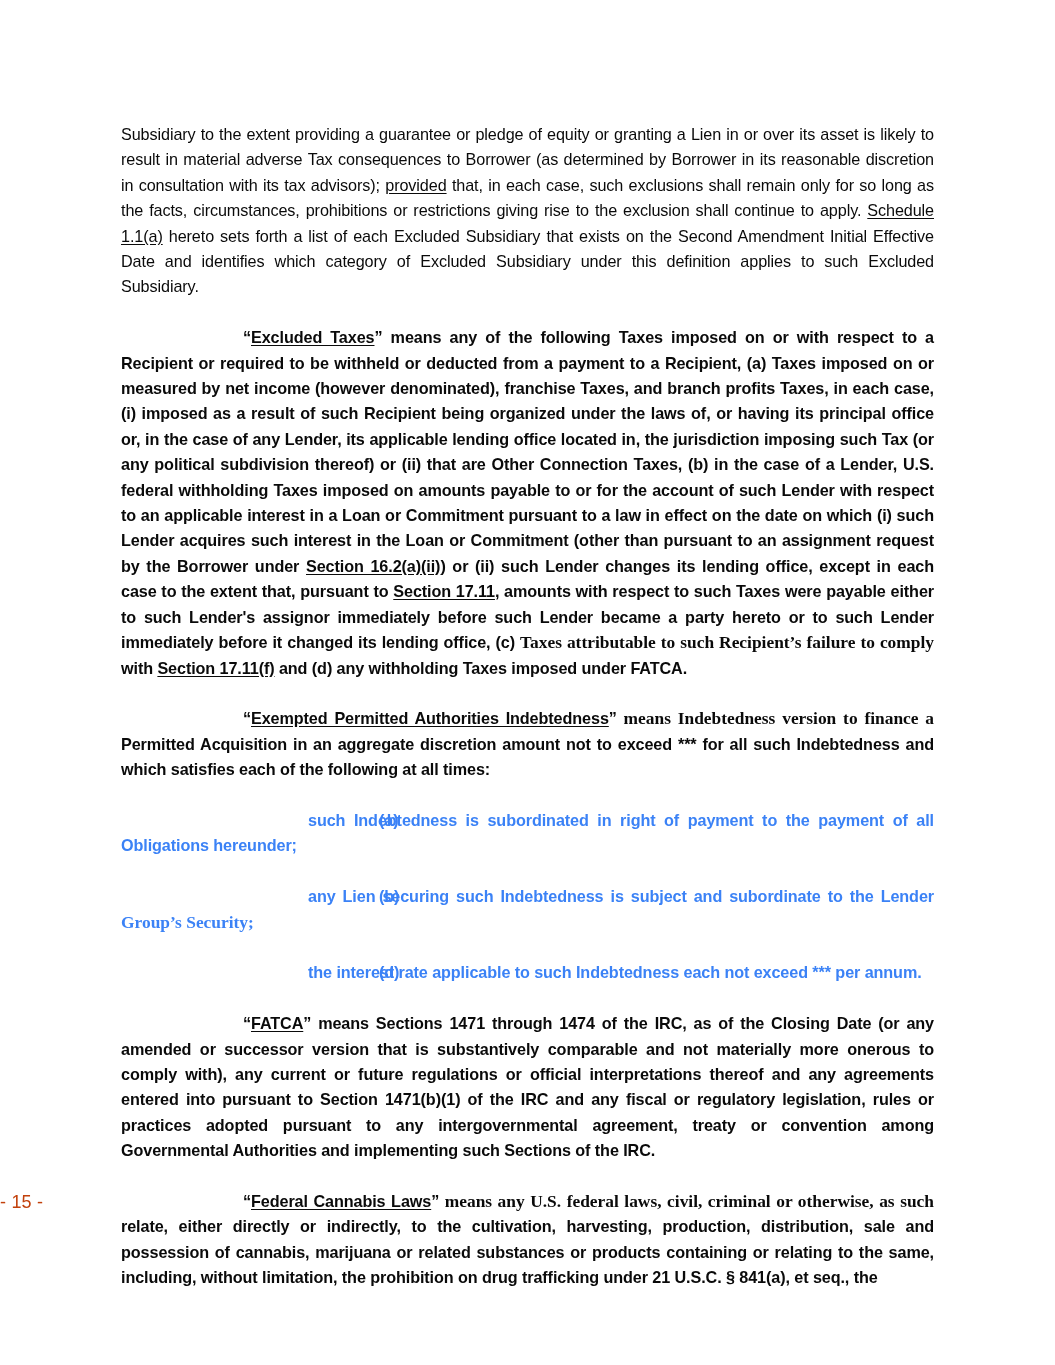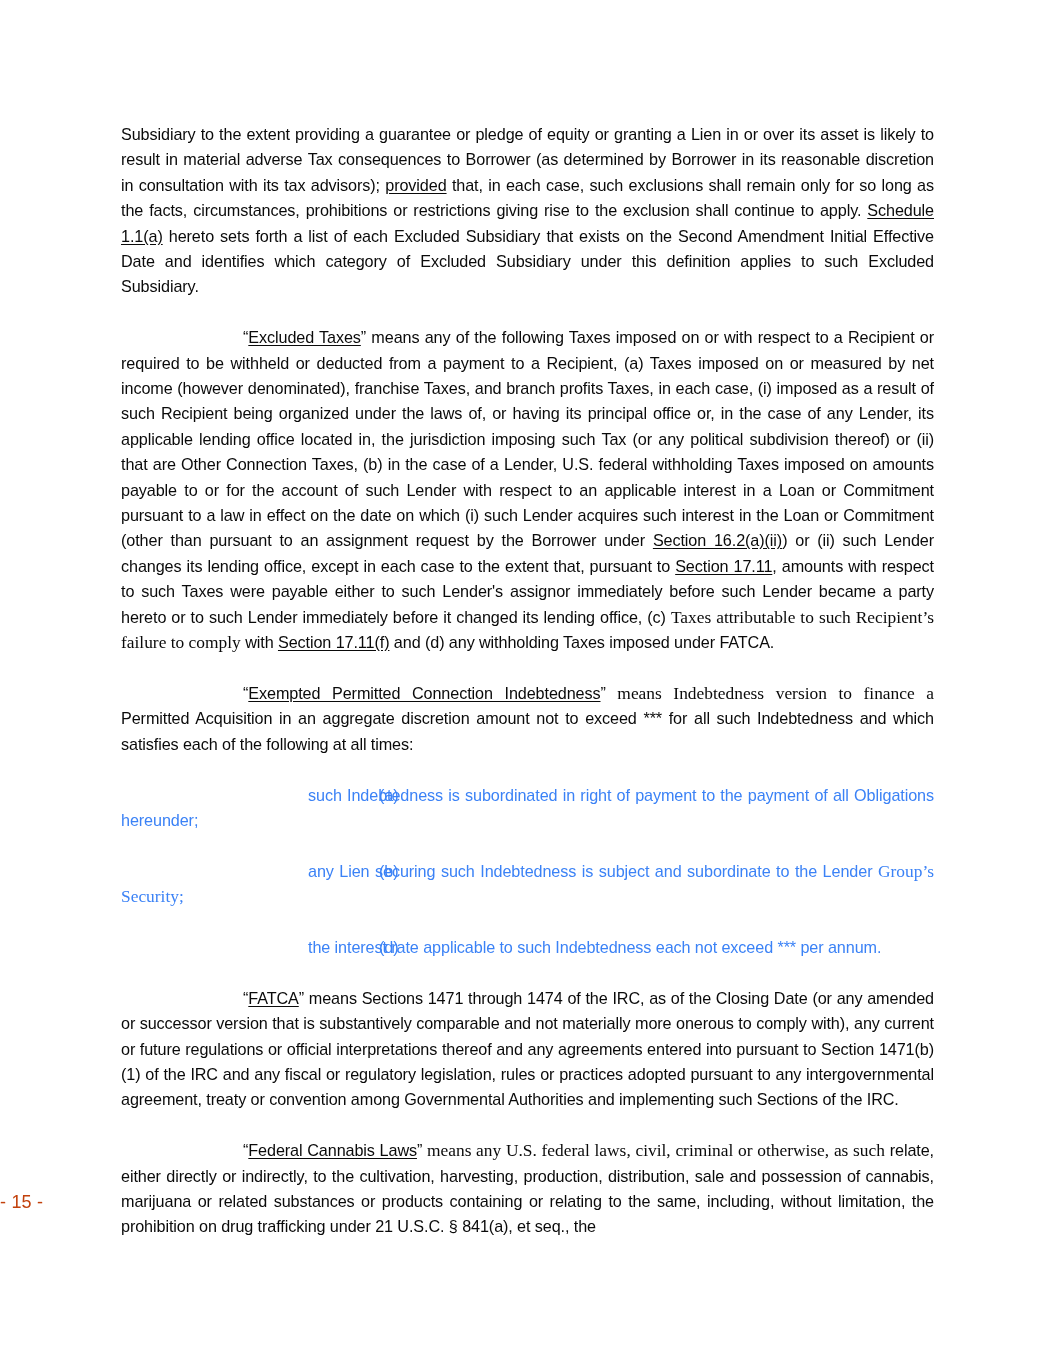--- a/index.html
+++ b/index.html
@@ -35,20 +35,21 @@
     text-justify: inter-word;
     letter-spacing: -0.1px;
     color: #0a0a0a;
     -webkit-font-smoothing: none;
   }
   p.para.indent {
     text-indent: 122px;
   }
   p.gap {
     margin-top: 25.4px;
+    font-weight: bold;
   }
   
   .serif {
     font-family: "Liberation Serif", serif;
     font-size: 17.4px;
     letter-spacing: 0;
   }
   .u {
     text-decoration: underline;
     text-underline-offset: 1.5px;
@@ -83,21 +84,21 @@
 </head>
 <body>
 
 <div class="page">
   <div class="content">
 
     <p class="para"><span>Subsidiary to the extent providing a guarantee or pledge of equity or granting a Lien in or over its asset is likely to result in material adverse Tax consequences to Borrower (as determined by Borrower in its reasonable discretion in consultation with its tax advisors); </span><span class="u">provided</span><span> that, in each case, such exclusions shall remain only for so long as the facts, circumstances, prohibitions or restrictions giving rise to the exclusion shall continue to apply.  </span><span class="u">Schedule 1.1(a)</span><span> hereto sets forth a list of each Excluded Subsidiary that exists on the Second Amendment Initial Effective Date and identifies which category of Excluded Subsidiary under this definition applies to such Excluded Subsidiary.</span></p>
 
     <p class="para indent gap"><span>“</span><span class="u">Excluded Taxes</span><span>”</span><span> means any of the following Taxes imposed on or with respect to a Recipient or required to be withheld or deducted from a payment to a Recipient, (a) Taxes imposed on or measured by net income (however denominated), franchise Taxes, and branch profits Taxes, in each case, (i) imposed as a result of such Recipient being organized under the laws of, or having its principal office or, in the case of any Lender, its applicable lending office located in, the jurisdiction imposing such Tax (or any political subdivision thereof) or (ii) that are Other Connection Taxes, (b) in the case of a Lender, U.S. federal withholding Taxes imposed on amounts payable to or for the account of such Lender with respect to an applicable interest in a Loan or Commitment pursuant to a law in effect on the date on which (i) such Lender acquires such interest in the Loan or Commitment (other than pursuant to an assignment request by the Borrower under </span><span class="u">Section 16.2(a)(ii)</span><span>) or (ii) such Lender changes its lending office, except in each case to the extent that, pursuant to </span><span class="u">Section 17.11</span><span>, amounts with respect to such Taxes were payable either to such Lender's assignor immediately before such Lender became a party hereto or to such Lender immediately before it changed its lending office, (c) </span><span class="serif">Taxes attributable to such Recipient’s failure to comply</span><span> with </span><span class="u">Section 17.11(f)</span><span> and (d) any withholding Taxes imposed under FATCA.</span></p>
 
-    <p class="para indent gap"><span>“</span><span class="u">Exempted Permitted Connection Indebtedness</span><span>”</span><span class="serif"> means Indebtedness version to finance a</span><span> Permitted Acquisition in an aggregate discretion amount not to exceed *** for all such Indebtedness and which satisfies each of the following at all times:</span></p>
+    <p class="para indent gap"><span>“</span><span class="u">Exempted Permitted Authorities Indebtedness</span><span>”</span><span class="serif"> means Indebtedness version to finance a</span><span> Permitted Acquisition in an aggregate discretion amount not to exceed *** for all such Indebtedness and which satisfies each of the following at all times:</span></p>
 
     <p class="clause gap"><span class="marker">(a)</span><span>such Indebtedness is subordinated in right of payment to the payment of all Obligations hereunder;</span></p>
 
     <p class="clause gap"><span class="marker">(b)</span><span>any Lien securing such Indebtedness is subject and subordinate to the Lender </span><span class="serif">Group’s Security;</span></p>
 
 
     <p class="clause gap"><span class="marker">(d)</span><span>the interest rate applicable to such Indebtedness each not exceed *** per annum.</span></p>
 
     <p class="para indent gap"><span>“</span><span class="u">FATCA</span><span>”</span><span> means Sections 1471 through 1474 of the IRC, as of the Closing Date (or any amended or successor version that is substantively comparable and not materially more onerous to comply with), any current or future regulations or official interpretations thereof and any agreements entered into pursuant to Section 1471(b)(1) of the IRC and any fiscal or regulatory legislation, rules or practices adopted pursuant to any intergovernmental agreement, treaty or convention among Governmental Authorities and implementing such Sections of the IRC.</span></p>
 

